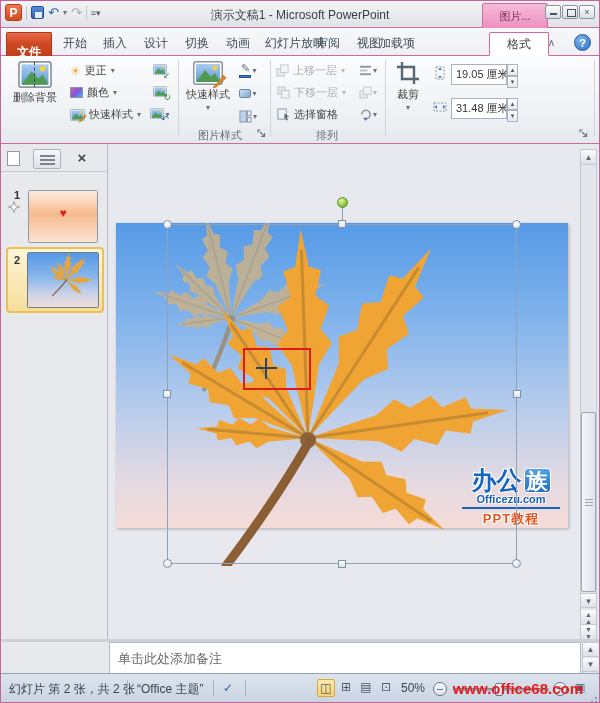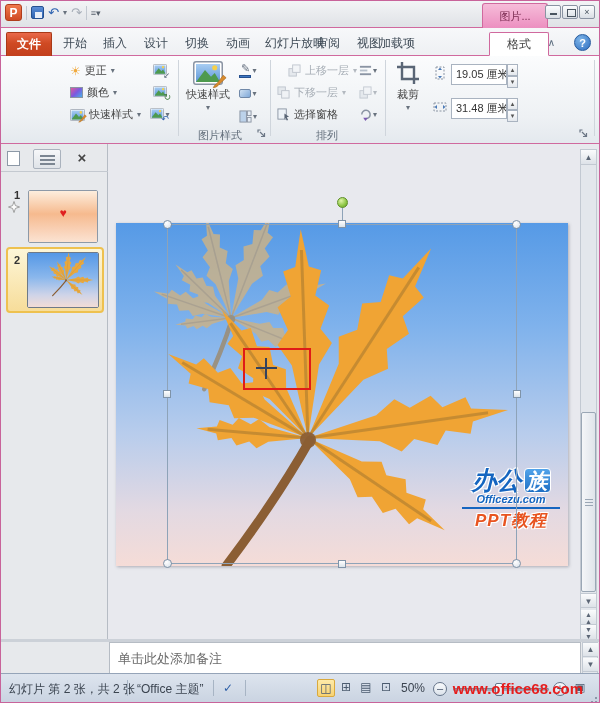--- a/index.html
+++ b/index.html
@@ -66,42 +66,42 @@
   .panel-close { position:absolute; left:70px; top:1px; width:22px; height:21px; text-align:center; line-height:20px; font-size:15px; color:#444; font-weight:bold; }
   .thumb-num { position:absolute; font-size:11px; font-weight:bold; color:#333; }
   .thumb { position:absolute; background:#fff; border:1px solid #8d99a7; border-radius:2px; overflow:hidden; }
   .sel-hl { position:absolute; left:5px; top:103px; width:98px; height:66px; border:2px solid #eec14f; border-radius:4px; background:linear-gradient(#fdf6d8,#f7dd9a); }
   .heart { position:absolute; left:0; right:0; top:15px; text-align:center; color:#e02020; font-size:12px; }
   .grad-peach { position:absolute; inset:0; background:linear-gradient(#fdeede,#f6ba8e 45%,#f9d0b4 75%,#fbe3d2); }
   .grad-sky-s { position:absolute; inset:0; background:linear-gradient(#5598e6,#8ab7ec 45%,#cfd4e8 78%,#f2dcd6); }
   .anim-star { position:absolute; }
 
   
-  #slide { position:absolute; left:115px; top:79px; width:452px; height:343px;
+  #slide { position:absolute; left:115px; top:79px; width:452px; height:305px;
     background:linear-gradient(#569ae6,#7fb2ec 30%,#b9cdec 62%,#e3d9e2 84%,#f5dcd7);
-    box-shadow:1px 1px 3px rgba(60,60,80,.35);font-style:italic; }
+    box-shadow:1px 1px 3px rgba(60,60,80,.35); }
   #leaf-svg { position:absolute; inset:0; }
   .sel-frame { position:absolute; left:166px; top:80px; width:350px; height:340px; border:1px solid #8ea3b8; }
   .handle-c { position:absolute; width:9px; height:9px; border-radius:50%; background:radial-gradient(circle at 35% 30%,#ffffff,#d7dfe8); border:1px solid #7f93a8; }
   .handle-s { position:absolute; width:8px; height:8px; background:linear-gradient(#ffffff,#dbe3ea); border:1px solid #7f93a8; }
   .rot-stem { position:absolute; left:341px; top:62px; width:1px; height:18px; background:#8ea3b8; }
   .rot-handle { position:absolute; left:336px; top:53px; width:11px; height:11px; border-radius:50%; background:radial-gradient(circle at 35% 30%,#dff4a6,#8cc544 60%,#6aa02c); border:1px solid #5d8f25; }
   .mark-rect { position:absolute; left:242px; top:204px; width:68px; height:42px; border:2px solid #e01b17; }
   .cross { position:absolute; }
   .cross:before { content:""; position:absolute; left:-10px; top:-1px; width:21px; height:2px; background:#33425e; }
   .cross:after { content:""; position:absolute; left:-1px; top:-10px; width:2px; height:21px; background:#33425e; }
 
   
   .logo { position:absolute; left:343px; top:245px; width:104px; text-align:center; line-height:1; }
   .logo-row1 { display:flex; align-items:center; justify-content:center; gap:2px; }
   .logo-cn { font-size:25px; font-weight:bold; color:#1565c0; text-shadow:1px 1px 0 #fff,-1px -1px 0 #fff,1px -1px 0 #fff,-1px 1px 0 #fff; }
   .logo-zu { font-size:21px; font-weight:bold; color:#fff; background:linear-gradient(#53a4ea,#1e6fc4); border:1px solid #fff; border-radius:4px; padding:1px 2px; }
   .logo-url { margin-top:1px; font-size:11px; font-weight:bold; color:#1565c0; text-shadow:1px 1px 0 #fff,-1px -1px 0 #fff; }
   .logo-line { margin:2px auto 3px auto; width:98px; height:2px; background:#1565c0; }
-  .logo-ppt { font-size:17px; font-weight:bold; color:#e85420; text-shadow:1px 1px 0 #fff,-1px -1px 0 #fff,1px -1px 0 #fff,-1px 1px 0 #fff; letter-spacing:1px; }
+  .logo-ppt { font-size:13px; font-weight:bold; color:#e85420; text-shadow:1px 1px 0 #fff,-1px -1px 0 #fff,1px -1px 0 #fff,-1px 1px 0 #fff; letter-spacing:1px; }
 
   
   .vsb { position:absolute; right:2px; top:5px; width:17px; height:490px; background:#e3e7ec; border:1px solid #c2c9d2; }
   .sb-btn { position:absolute; left:0; width:15px; background:linear-gradient(#fafbfc,#dde2e8); border-bottom:1px solid #c2c9d2; text-align:center; color:#5b6675; font-size:8px; }
   .sb-thumb { position:absolute; left:0; width:15px; background:linear-gradient(90deg,#f4f6f8,#dfe4ea); border:1px solid #9aa7b5; border-radius:2px; }
   .sb-thumb:after { content:""; position:absolute; left:3px; top:50%; width:8px; height:1px; background:#9aa7b5; box-shadow:0 3px 0 #9aa7b5,0 -3px 0 #9aa7b5; }
   .dbl { line-height:7px; font-size:7px; }
 
   
   #notes { position:absolute; left:0; top:638px; width:100%; height:36px; }
@@ -197,46 +197,56 @@
     <div class="qat">
       <span class="app-logo">P</span>
       <span class="qat-sep"></span>
       <span class="save-ico"></span>
       <span class="undo-g">↶</span>
         <span class="dd">▾</span>
       <span class="redo-g">↷</span>
       <span class="qat-sep"></span>
       <span class="qat-dd">≡▾</span>
     </div>
+    <div id="title-text">演示文稿1 - Microsoft PowerPoint</div>
     <div class="ctx-header">图片...</div>
     <div class="win-btns">
       <span class="win-btn win-min"></span>
       <span class="win-btn win-res"></span>
       <span class="win-btn">×</span>
     </div>
   </div>
 
   <div id="tabrow">
-    <span class="tab tab-file" style="padding:0">文件</span>
+    <span class="tab tab-file" style="padding:8px">文件</span>
     <span class="tab" style="left:53px">开始</span>
     <span class="tab" style="left:93px">插入</span>
     <span class="tab" style="left:134px">设计</span>
     <span class="tab" style="left:175px">切换</span>
     <span class="tab" style="left:216px">动画</span>
     <span class="tab" style="left:255px">幻灯片放映</span>
     <span class="tab" style="left:306px">审阅</span>
     <span class="tab" style="left:347px">视图</span>
     <span class="tab" style="left:369px">加载项</span>
     <span class="tab tab-format" style="left:488px; width:60px; padding:0">格式</span>
     <span class="ribbon-collapse">∧</span>
     <span class="help-btn">?</span>
   </div>
 
   <div id="ribbon">
 
+    <div class="big-btn" style="left:6px; width:56px">
+      <span class="bb-ico" style="position:relative; width:34px; height:27px">
+        <svg width="34" height="27">
+            <use href="#s-pic" width="34" height="27"></use>
+          </svg>
+        <span class="dash-line" style="left:16px; top:1px; height:25px"></span>
+      </span>
+      <span>删除背景</span>
+    </div>
     <div class="row-btn" style="left:66px; top:4px">
       <span class="sun">☀</span>
       <span>更正</span>
         <span class="dd">▾</span>
     </div>
     <div class="row-btn" style="left:66px; top:26px">
       <span style="width:13px;height:11px;border:1px solid #8a94a3;background:linear-gradient(135deg,#e05a9a,#7a5ae0 50%,#4ab0e8)"></span>
       <span>颜色</span>
         <span class="dd">▾</span>
     </div>
@@ -309,21 +319,21 @@
       <span class="dd">▾</span>
     </div>
     <div class="grp-label" style="left:178px; width:82px">图片样式</div>
     <span class="launcher" style="left:256px">
         <svg width="10" height="10">
           <use href="#s-launcher" width="10" height="10"></use>
         </svg>
       </span>
     <div class="grp-sep" style="left:269px"></div>
 
-    <div class="row-btn disabled" style="left:284px; top:4px">
+    <div class="row-btn disabled" style="left:272px; top:4px">
       <svg width="13" height="13" style="opacity:.5">
           <use href="#s-layers" width="13" height="13"></use>
         </svg>
       <span>上移一层</span>
         <span class="dd-dis">▾</span>
     </div>
     <div class="row-btn disabled" style="left:273px; top:26px">
       <svg width="13" height="13" style="opacity:.5;transform:scaleY(-1)">
           <use href="#s-layers" width="13" height="13"></use>
         </svg>

